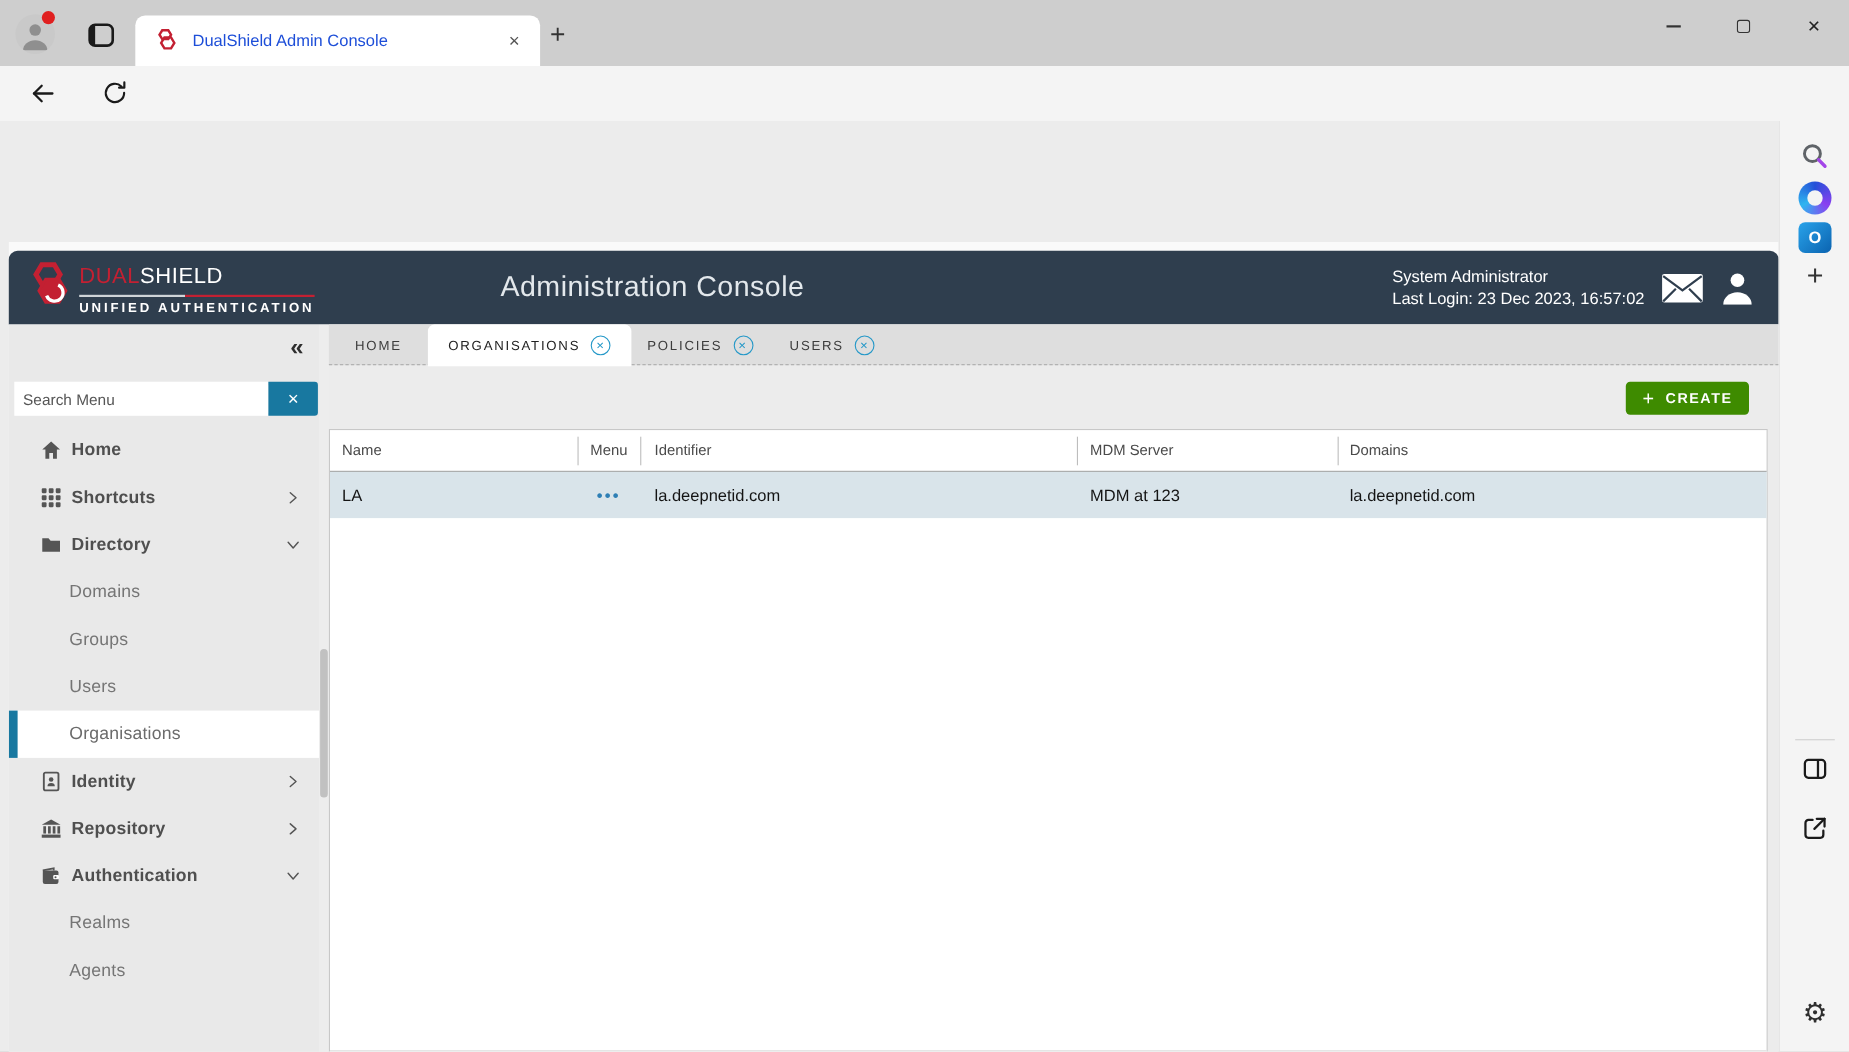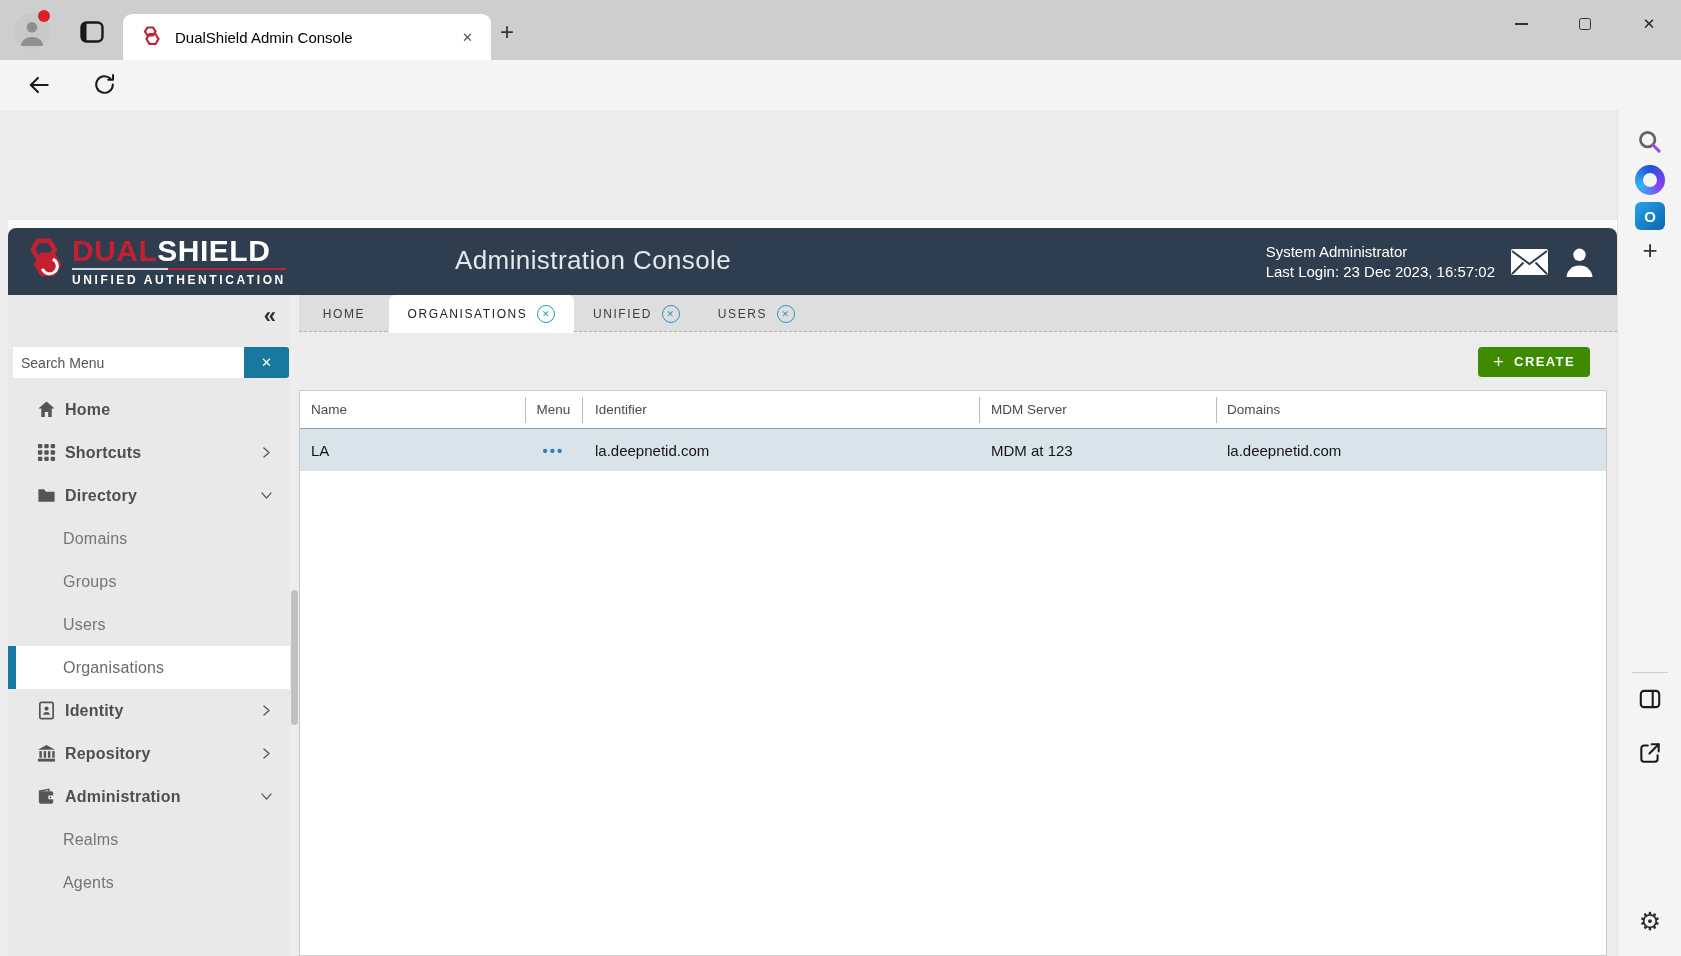--- a/index.html
+++ b/index.html
@@ -8,21 +8,21 @@
   svg { display:block; }
 
   
   .tabbar { position:absolute; left:0; top:0; width:1681px; height:60px; background:#cecece; }
   .avatar { position:absolute; left:14px; top:13px; width:36px; height:36px; border-radius:50%; background:#c9c9c9; overflow:hidden; }
   .avatar svg { margin:5px auto 0; }
   .avatar-dot { position:absolute; left:38px; top:10px; width:12px; height:12px; border-radius:50%; background:#e02020; }
   .tab-actions { position:absolute; left:80px; top:21px; }
   .browser-tab { position:absolute; left:123px; top:14px; width:368px; height:46px; background:#fff; border-radius:9px 9px 0 0; display:flex; align-items:center; padding:0 12px 0 16px; }
   .tab-favicon { width:24px; height:24px; margin-right:12px; }
-  .tab-title { font-size:15px; color:#000000; flex:1; white-space:nowrap; overflow:hidden; }
+  .tab-title { font-size:15px; color:#1d4ed8; flex:1; white-space:nowrap; overflow:hidden; }
   .tab-close { font-size:13px; color:#555; padding:2px 6px; border-radius:4px; cursor:default; }
   .new-tab { position:absolute; left:500px; top:22px; font-size:24px; font-weight:300; color:#333; line-height:20px; }
   .win-controls { position:absolute; right:0; top:0; height:48px; display:flex; align-items:center; }
   .win-btn { width:64px; height:44px; display:flex; align-items:center; justify-content:center; }
   .win-min-glyph { width:13px; height:2px; background:#333; }
   .win-max-glyph { width:12px; height:12px; border:1.6px solid #333; border-radius:2.5px; }
   .win-close-glyph { font-size:15px; color:#222; }
 
   .addressbar { position:absolute; left:0; top:60px; width:1681px; height:50px; background:#f4f4f4; }
   .nav-btn { position:absolute; top:12px; }
@@ -48,21 +48,21 @@
   .m365-icon::after { content:""; position:absolute; left:8px; top:8px; width:14px; height:14px; border-radius:50%; background:#f4f4f4; }
   .outlook-icon { width:30px; height:28px; border-radius:6px; background:linear-gradient(135deg,#29a3ea,#0b63b0); display:flex; align-items:center; justify-content:center; color:#fff; font-size:15px; font-weight:bold; }
 
   
   .page { position:absolute; left:8px; top:110px; width:1609px; height:846px; background:#fafafa; }
 
   .app-header { position:absolute; left:0; top:8px; width:1609px; height:67px; background:#2f3e4e; border-radius:8px 8px 0 0; }
   .logo { position:absolute; left:16px; top:7px; display:flex; }
   .logo-shield { margin-right:6px; margin-top:2px; }
   .logo-texts { display:flex; flex-direction:column; }
-  .logo-main { font-size:30px; font-weight:bold; letter-spacing:.5px; line-height:32px; }
+  .logo-main { font-size:20px; font-weight:normal; letter-spacing:.5px; line-height:32px; }
   .logo-dual { color:#c32032; }
   .logo-shieldtxt { color:#ffffff; }
   .logo-tagline { font-size:12px; font-weight:bold; letter-spacing:2.6px; color:#fff; border-top:2px solid; border-image:linear-gradient(90deg,#cfd4d8 0 45%, #c32032 45% 100%) 1; padding-top:3px; margin-top:1px; }
   .app-title { position:absolute; left:447px; top:17px; font-size:26px; color:#e3e8ec; letter-spacing:.4px; }
   .user-block { position:absolute; right:22px; top:0; height:67px; display:flex; align-items:center; gap:15px; }
   .user-texts { color:#fff; font-size:15px; line-height:20px; text-align:left; }
 
   
   .app-body { position:absolute; left:0; top:75px; width:1609px; height:718px; }
   .side-nav { position:absolute; left:0; top:0; width:282px; height:718px; background:#e9e9e9; overflow:hidden; }
@@ -346,21 +346,21 @@
               </svg>
           </div>
 
           <div class="nav-item top">
             <svg class="nav-icon" viewBox="0 0 20 20">
                 <path d="M2 4.5 h13 a2 2 0 0 1 2 2 v9 a2 2 0 0 1-2 2 h-11 a2 2 0 0 1-2-2 z" fill="#555"></path>
                 <path d="M2 4.5 12.5 2.5 v2" fill="none" stroke="#555" stroke-width="1.6"></path>
                 <rect x="12" y="9" width="5.5" height="4" rx="1" fill="#fff"></rect>
                 <circle cx="14.2" cy="11" r="1" fill="#555"></circle>
               </svg>
-            <span class="nav-label">Administration</span>
+            <span class="nav-label">Authentication</span>
             <svg class="nav-chevron" width="13" height="13" viewBox="0 0 20 20">
                 <path d="M3 6 l7 8 7-8" fill="none" stroke="#555" stroke-width="2" stroke-linecap="round" stroke-linejoin="round"></path>
               </svg>
           </div>
 
           <div class="nav-item sub">
               <span class="nav-label">Realms</span>
             </div>
           <div class="nav-item sub">
               <span class="nav-label">Agents</span>
@@ -379,21 +379,21 @@
           <div class="app-tab" style="width:90px;">
             <span>HOME</span>
           </div>
           <div class="app-tab active" style="width:185px;">
             <span>ORGANISATIONS</span>
             <span class="circle-x">
                 <span>✕</span>
               </span>
           </div>
           <div class="app-tab" style="width:125px;">
-            <span>UNIFIED</span>
+            <span>POLICIES</span>
             <span class="circle-x">
                 <span>✕</span>
               </span>
           </div>
           <div class="app-tab" style="width:115px;">
             <span>USERS</span>
             <span class="circle-x">
                 <span>✕</span>
               </span>
           </div>

